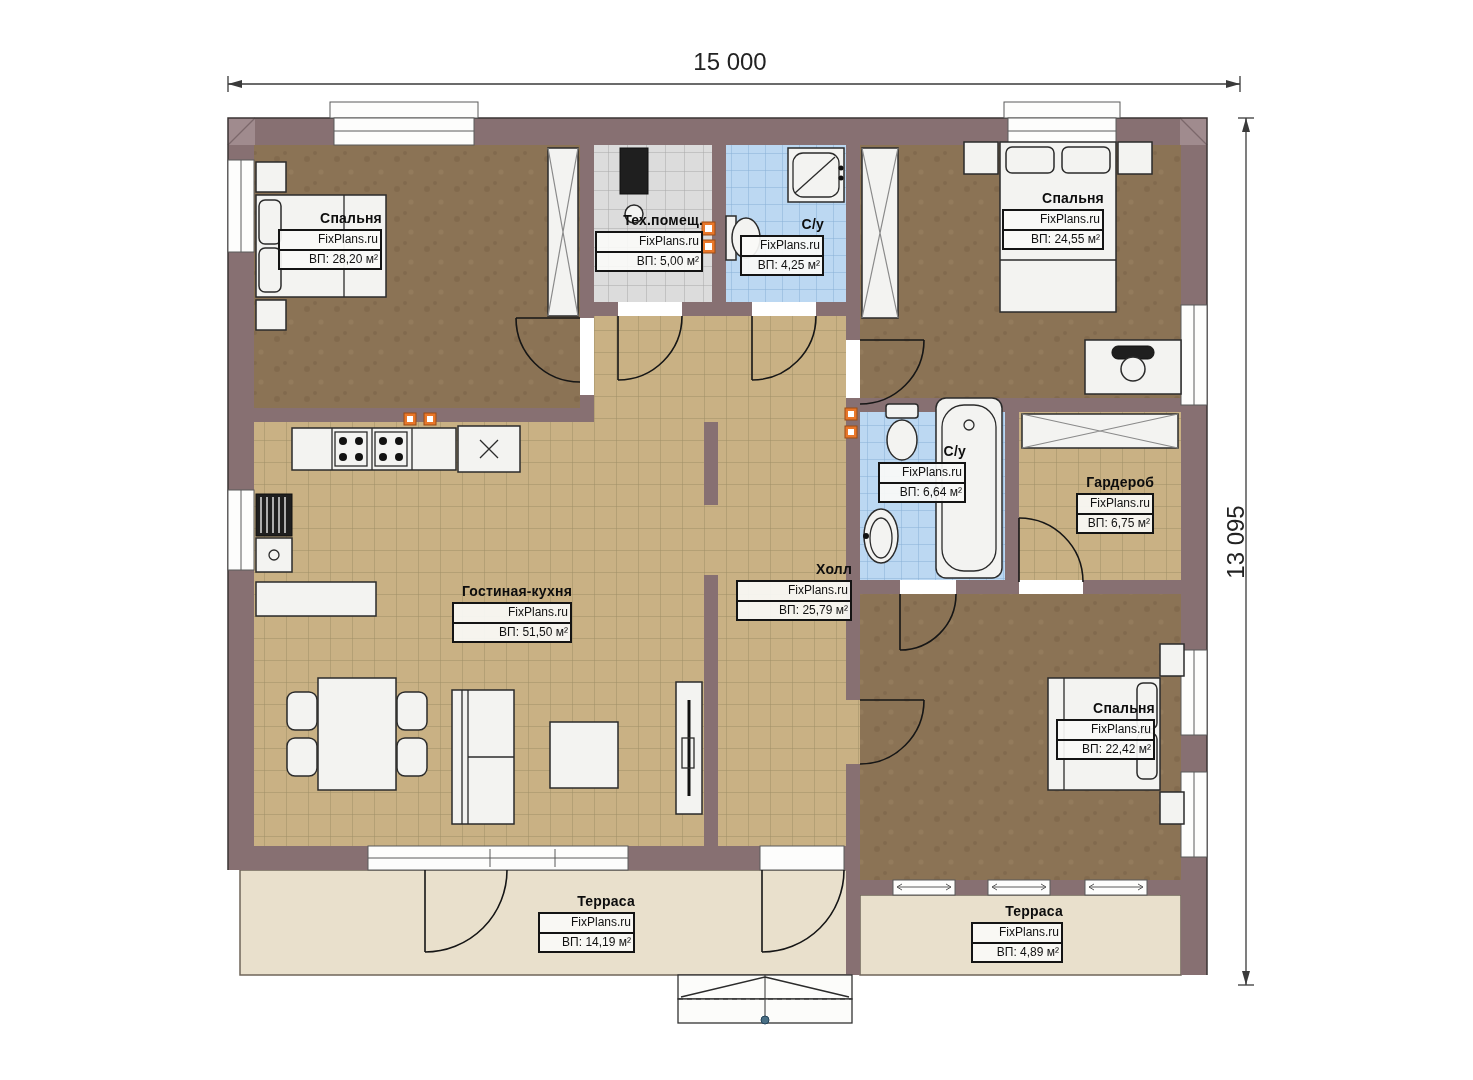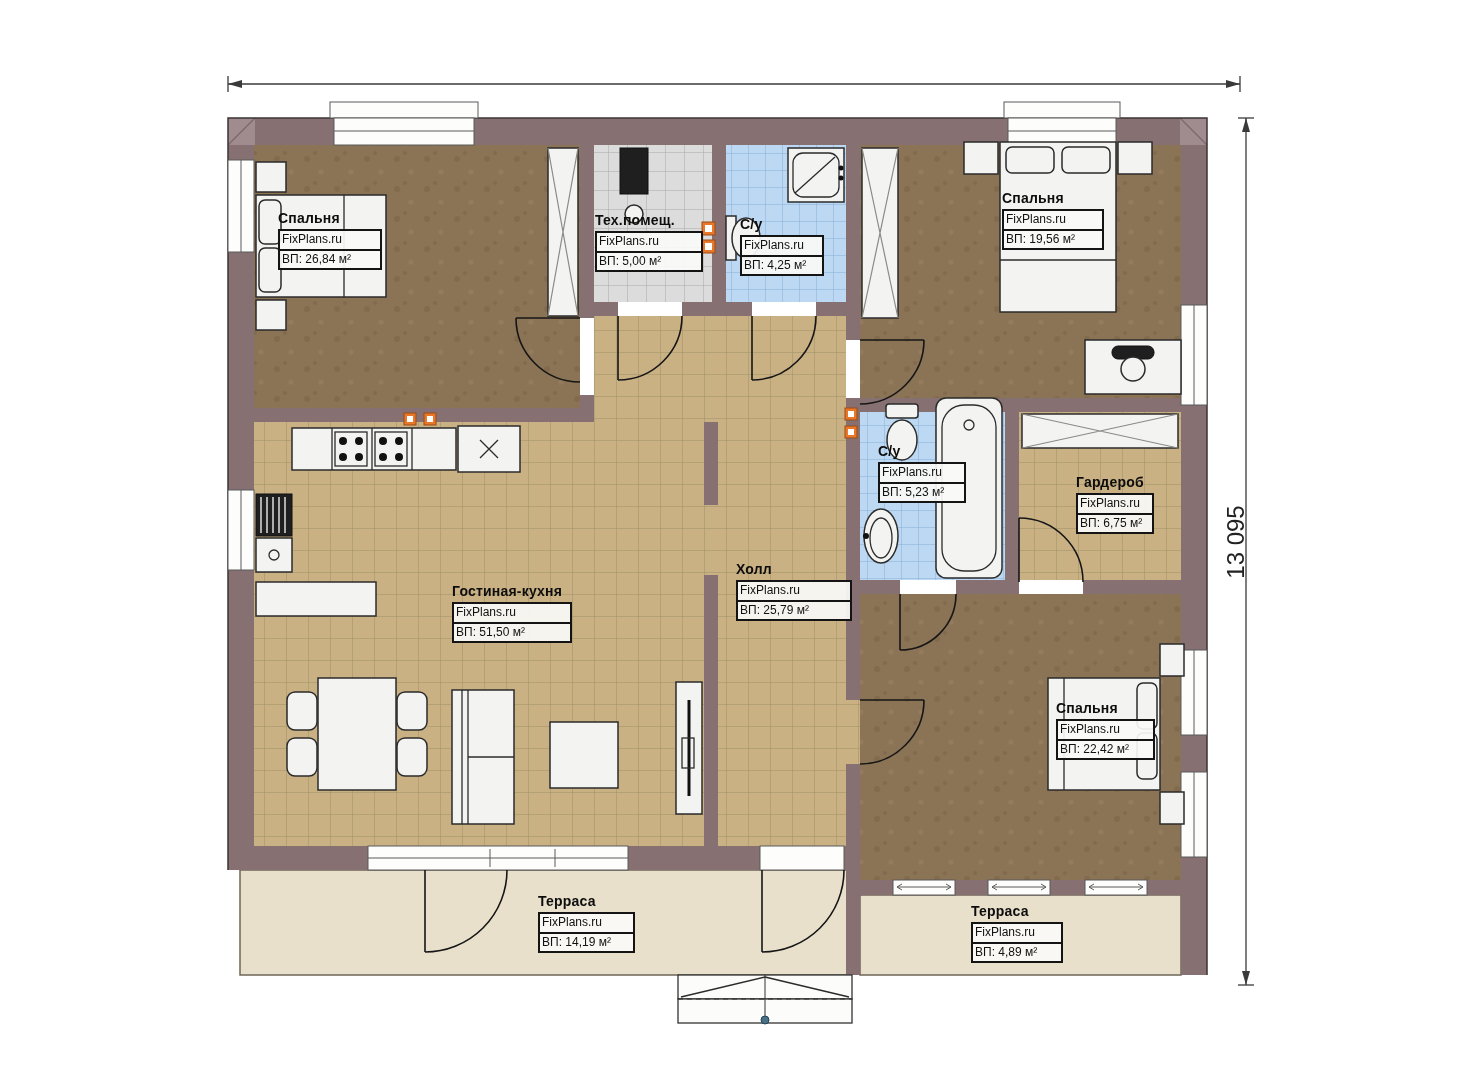--- a/index.html
+++ b/index.html
@@ -19,21 +19,21 @@
   .fline{stroke:#2b2b2b;stroke-width:1.3;fill:none;}
   .win{fill:#fdfdfc;stroke:#5a5a5a;stroke-width:1;}
   .winline{stroke:#5a5a5a;stroke-width:1;fill:none;}
   .door{stroke:#161616;stroke-width:1.6;fill:none;}
   .closetx{stroke:#8a8a8a;stroke-width:1.2;fill:none;}
   .socket{fill:var(--accentSocket,#e8772a);stroke:#9c4c14;stroke-width:1;}
   .dimline{stroke:var(--dimension,#3a3a3a);stroke-width:1.3;fill:none;}
   .outline{stroke:#3b3434;stroke-width:1.5;fill:none;}
   .step{fill:#fcfcfa;stroke:#333;stroke-width:1.3;}
   
-  .room-label{position:absolute;text-align:left;z-index:5;}
+  .room-label{position:absolute;text-align:right;z-index:5;}
   .room-name{font-weight:bold;font-size:14px;color:#0d0d0d;margin-bottom:3px;
              white-space:nowrap;letter-spacing:.2px;}
   .label-box{border:2px solid #141414;background:rgba(250,250,247,.92);
              font-size:12px;color:#111;padding:1px 2px;line-height:1.3;
              white-space:nowrap;overflow:hidden;}
   .label-box + .label-box{margin-top:-2px;}
   .dim-text{position:absolute;font-size:24px;color:#222;text-align:center;z-index:4;}
   .dim-top{left:570px;top:48px;width:320px;}
   .dim-right{left:1156px;top:528px;width:160px;transform:rotate(-90deg);transform-origin:center;}
 </style>
@@ -302,62 +302,63 @@
     <path d="M228,84 l14,-4 v8 Z" fill="#3a3a3a"></path>
     <path d="M1240,84 l-14,-4 v8 Z" fill="#3a3a3a"></path>
     <line class="dimline" x1="1246" y1="118" x2="1246" y2="985"></line>
     <line class="dimline" x1="1238" y1="118" x2="1254" y2="118"></line>
     <line class="dimline" x1="1238" y1="985" x2="1254" y2="985"></line>
     <path d="M1246,118 l-4,14 h8 Z" fill="#3a3a3a"></path>
     <path d="M1246,985 l-4,-14 h8 Z" fill="#3a3a3a"></path>
   </g>
 </svg>
 
+<div class="dim-text dim-top">15 000</div>
 <div class="dim-text dim-right">13 095</div>
 
 <div class="room-label" style="left:278px;top:210px;width:104px">
   <div class="room-name">Спальня</div>
   <div class="label-box">FixPlans.ru</div>
-  <div class="label-box">ВП: 26,84 м²</div>
+  <div class="label-box">ВП: 28,20 м²</div>
 </div>
 
 <div class="room-label" style="left:595px;top:212px;width:108px">
   <div class="room-name">Тех.помещ.</div>
   <div class="label-box">FixPlans.ru</div>
   <div class="label-box">ВП: 5,00 м²</div>
 </div>
 
 <div class="room-label" style="left:740px;top:216px;width:84px">
   <div class="room-name">С/у</div>
   <div class="label-box">FixPlans.ru</div>
   <div class="label-box">ВП: 4,25 м²</div>
 </div>
 
 <div class="room-label" style="left:1002px;top:190px;width:102px">
   <div class="room-name">Спальня</div>
   <div class="label-box">FixPlans.ru</div>
-  <div class="label-box">ВП: 19,56 м²</div>
+  <div class="label-box">ВП: 24,55 м²</div>
 </div>
 
 <div class="room-label" style="left:452px;top:583px;width:120px">
   <div class="room-name">Гостиная-кухня</div>
   <div class="label-box">FixPlans.ru</div>
   <div class="label-box">ВП: 51,50 м²</div>
 </div>
 
 <div class="room-label" style="left:736px;top:561px;width:116px">
   <div class="room-name">Холл</div>
   <div class="label-box">FixPlans.ru</div>
   <div class="label-box">ВП: 25,79 м²</div>
 </div>
 
 <div class="room-label" style="left:878px;top:443px;width:88px">
   <div class="room-name">С/у</div>
   <div class="label-box">FixPlans.ru</div>
-  <div class="label-box">ВП: 5,23 м²</div>
+  <div class="label-box">ВП: 6,64 м²</div>
 </div>
 
 <div class="room-label" style="left:1076px;top:474px;width:78px">
   <div class="room-name">Гардероб</div>
   <div class="label-box">FixPlans.ru</div>
   <div class="label-box">ВП: 6,75 м²</div>
 </div>
 
 <div class="room-label" style="left:1056px;top:700px;width:99px">
   <div class="room-name">Спальня</div>

